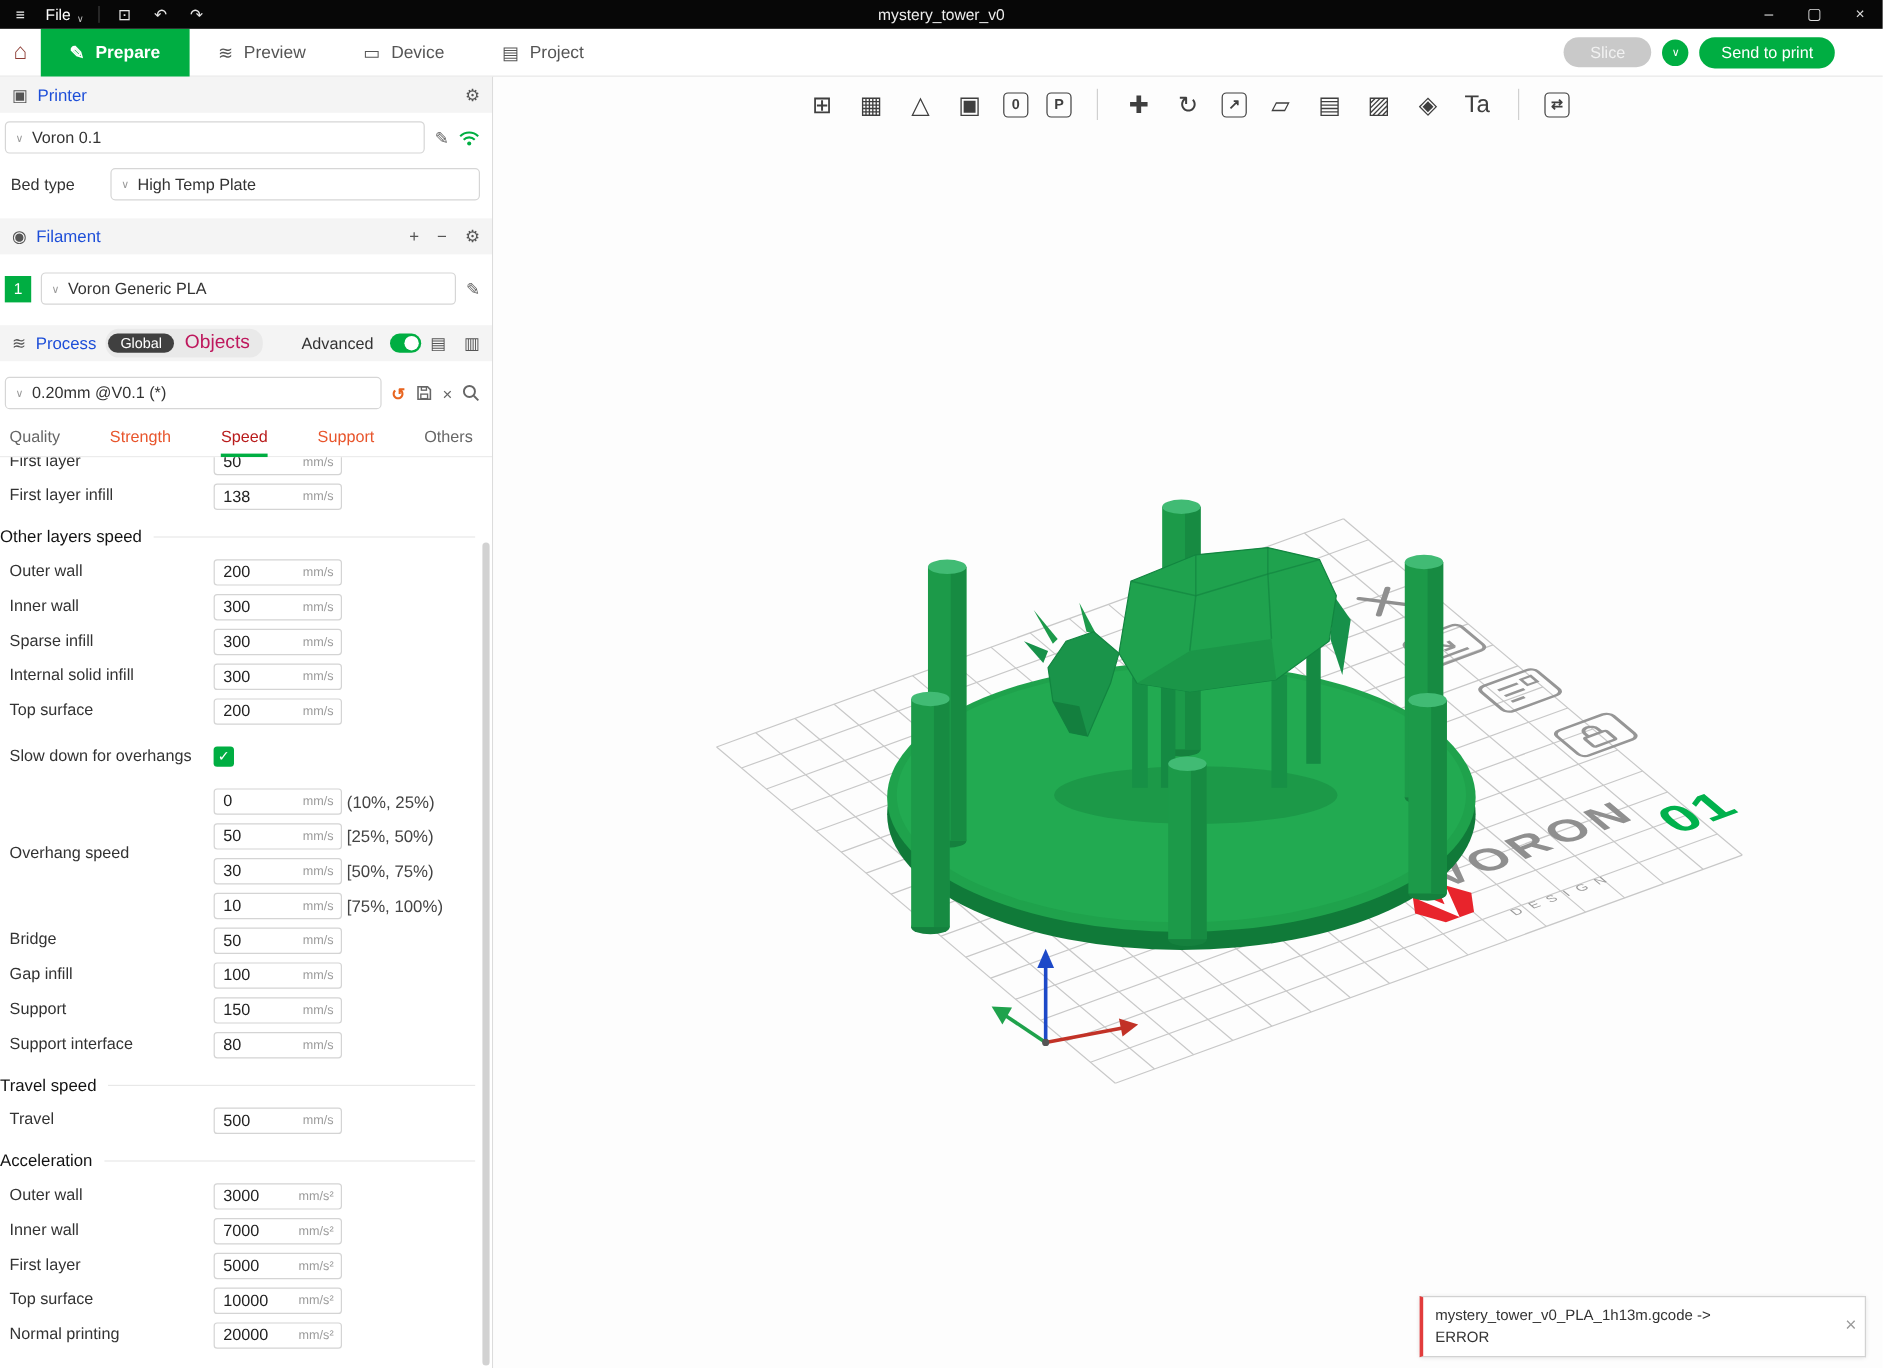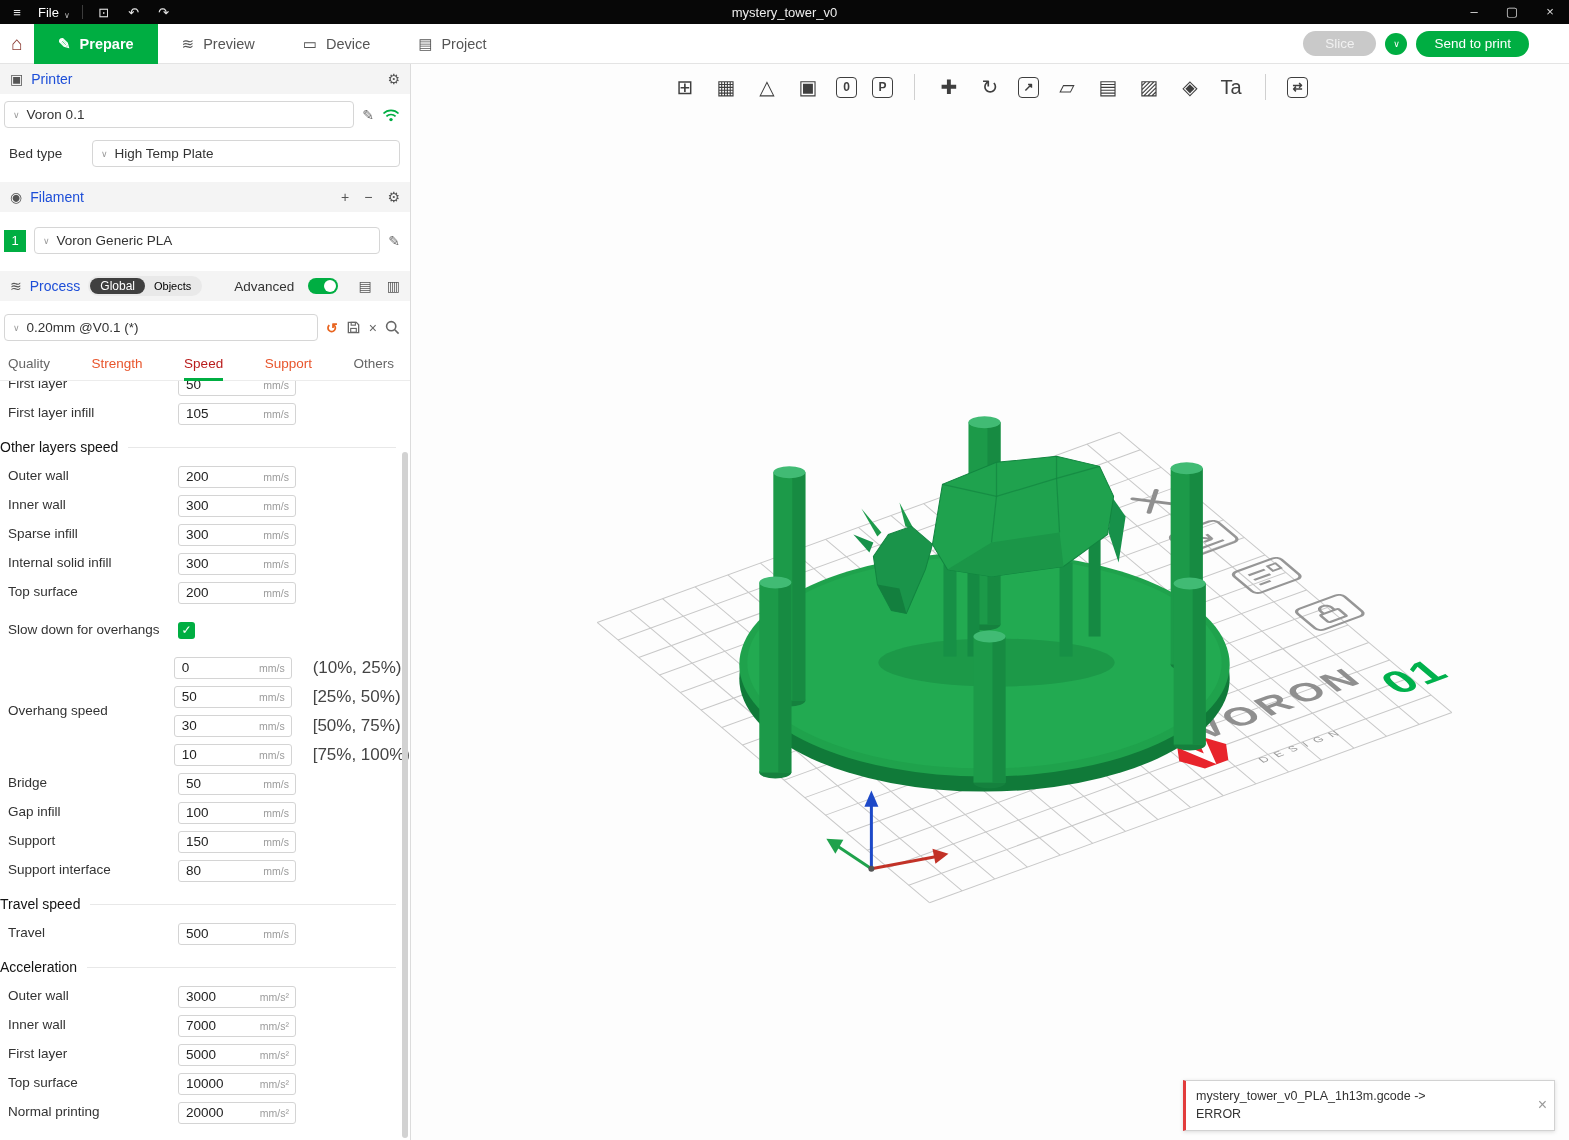--- a/index.html
+++ b/index.html
@@ -41,46 +41,46 @@
 
   .row{display:flex;align-items:center;padding:7px 10px 5px 4px;gap:8px}
   .combo{flex:1;height:27px;border:1px solid #d6d6d6;border-radius:4px;background:#fff;display:flex;align-items:center;gap:7px;padding:0 8px;font-size:13.5px;color:#333;cursor:pointer}
   .combo .chev{font-size:9px;color:#999}
   .bedlabel{font-size:13.5px;color:#333;width:80px;padding-left:5px}
   .badge{width:22px;height:22px;background:#00ae42;color:#fff;font-size:13px;display:flex;align-items:center;justify-content:center;cursor:pointer}
   .icbtn{cursor:pointer;font-size:14px;color:#666;display:flex;align-items:center}
 
   .seg{display:flex;background:#e9e9e9;border-radius:11px;padding:2px;align-items:center}
   .seg .on{background:#404040;color:#fff;border-radius:9px;padding:1px 10px;font-size:12px;cursor:pointer}
-  .seg .off{color:#000000;padding:1px 9px;font-size:11px;cursor:pointer}
+  .seg .off{color:#be185d;padding:1px 9px;font-size:16px;cursor:pointer}
   .advlabel{font-size:13.5px;color:#333;margin-left:24px}
   .toggle{width:30px;height:16px;background:#00ae42;border-radius:8px;position:relative;cursor:pointer;margin-left:6px}
   .toggle::after{content:"";position:absolute;right:2px;top:2px;width:12px;height:12px;border-radius:50%;background:#fff}
 
   .ptabs{display:flex;align-items:center;justify-content:space-between;padding:0 16px 0 8px;height:35px;border-bottom:1px solid #ececec}
   .ptab{font-size:13.5px;color:#666;height:35px;display:flex;align-items:center;border-bottom:3px solid transparent;padding-top:3px;cursor:pointer}
   .ptab.active{color:#b91c1c;font-weight:normal;border-bottom-color:#00ae42}
   .ptab.modified{color:#e8552c}
 
   .settings{flex:1;overflow:hidden;padding-left:8px;position:relative}
   .s-row{display:flex;align-items:center;height:29px}
   .s-row.clipped{margin-top:-11px}
   .s-label{width:170px;font-size:13.5px;color:#333;line-height:1.25;padding-right:4px}
-  .s-input{width:118px;height:22px;border:1px solid #d4d4d4;border-radius:3px;display:flex;align-items:center;background:#fff;cursor:text}
+  .s-input{width:107px;height:22px;border:1px solid #d4d4d4;border-radius:3px;display:flex;align-items:center;background:#fff;cursor:text}
   .s-val{flex:1;padding-left:7px;font-size:13.5px;color:#222}
   .s-unit{font-size:10.5px;color:#9b9b9b;padding-right:6px;white-space:nowrap}
   .s-header{display:flex;align-items:center;height:30px;margin-left:-8px;margin-top:4px}
   .s-header-text{font-size:14px;font-weight:normal;color:#131313;white-space:nowrap}
   .s-line{flex:1;height:1px;background:#e8e8e8;margin-left:10px;margin-right:14px}
   .s-row.check{height:46px}
   .s-check{width:17px;height:17px;background:#00ae42;border-radius:3px;color:#fff;font-size:12px;display:flex;align-items:center;justify-content:center;cursor:pointer}
   .s-multi{display:flex;align-items:center}
   .s-col{display:flex;flex-direction:column}
   .s-subrow{display:flex;align-items:center;height:29px}
-  .s-range{margin-left:21px;font-size:17px;color:#444;white-space:nowrap}
+  .s-range{margin-left:4px;font-size:14px;color:#444;white-space:nowrap}
   .sb-thumb{position:absolute;right:2px;top:388px;width:6px;height:686px;background:#d2d2d2;border-radius:3px;cursor:pointer}
 
   
   .viewport{flex:1;position:relative;background:#fdfdfd;overflow:hidden}
   .vtoolbar{position:absolute;top:0;left:0;right:0;height:46px;display:flex;align-items:center;justify-content:center;gap:15px;z-index:2}
   .vt-icon{font-size:20px;color:#3f3f3f;min-width:26px;text-align:center;cursor:pointer}
   .vt-icon.boxed{font-size:12px;font-weight:bold;border:1.7px solid #3f3f3f;border-radius:4px;width:21px;height:21px;line-height:18px;min-width:21px}
   .vt-sep{width:1px;height:26px;background:#d0d0d0;margin:0 6px}
   #scene{position:absolute;inset:0;z-index:1}
   .notification{position:absolute;right:14px;bottom:9px;width:372px;background:#fff;border:1px solid #d2d2d2;border-left:3px solid #e23c3c;box-shadow:0 1px 4px rgba(0,0,0,.14);padding:6px 28px 6px 10px;z-index:3}
@@ -238,21 +238,21 @@
         <div class="s-row clipped">
           <span class="s-label">First layer</span>
           <span class="s-input">
             <span class="s-val">50</span>
             <span class="s-unit">mm/s</span>
           </span>
         </div>
         <div class="s-row">
           <span class="s-label">First layer infill</span>
           <span class="s-input">
-            <span class="s-val">105</span>
+            <span class="s-val">138</span>
             <span class="s-unit">mm/s</span>
           </span>
         </div>
         <div class="s-header">
           <span class="s-header-text">Other layers speed</span>
           <span class="s-line"></span>
         </div>
         <div class="s-row">
           <span class="s-label">Outer wall</span>
           <span class="s-input">

